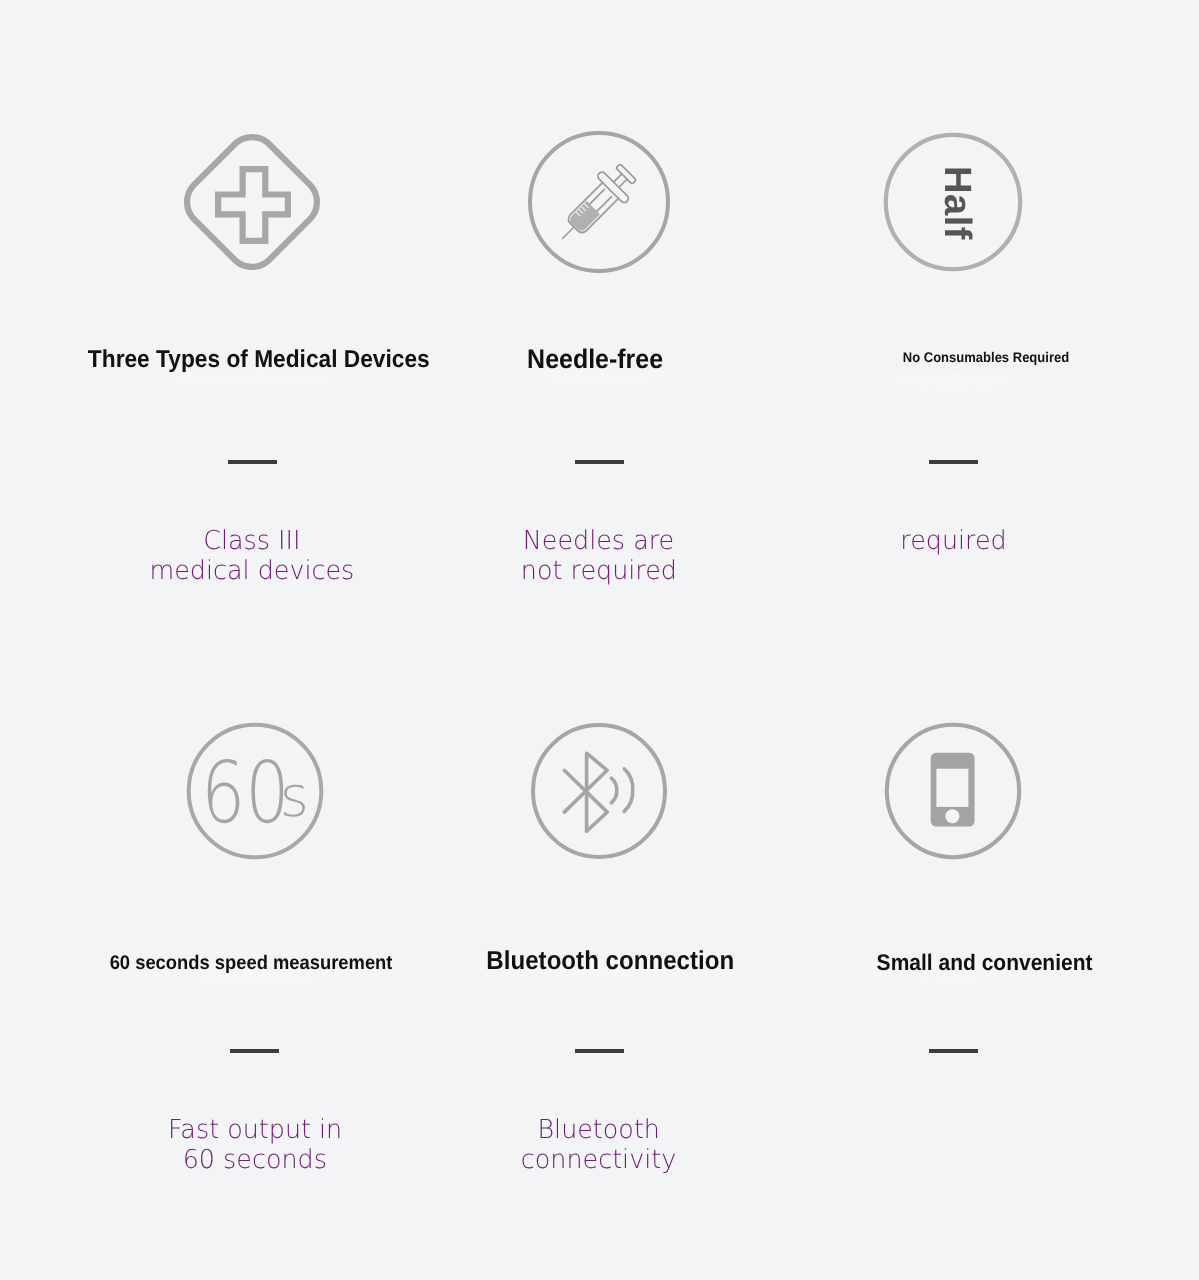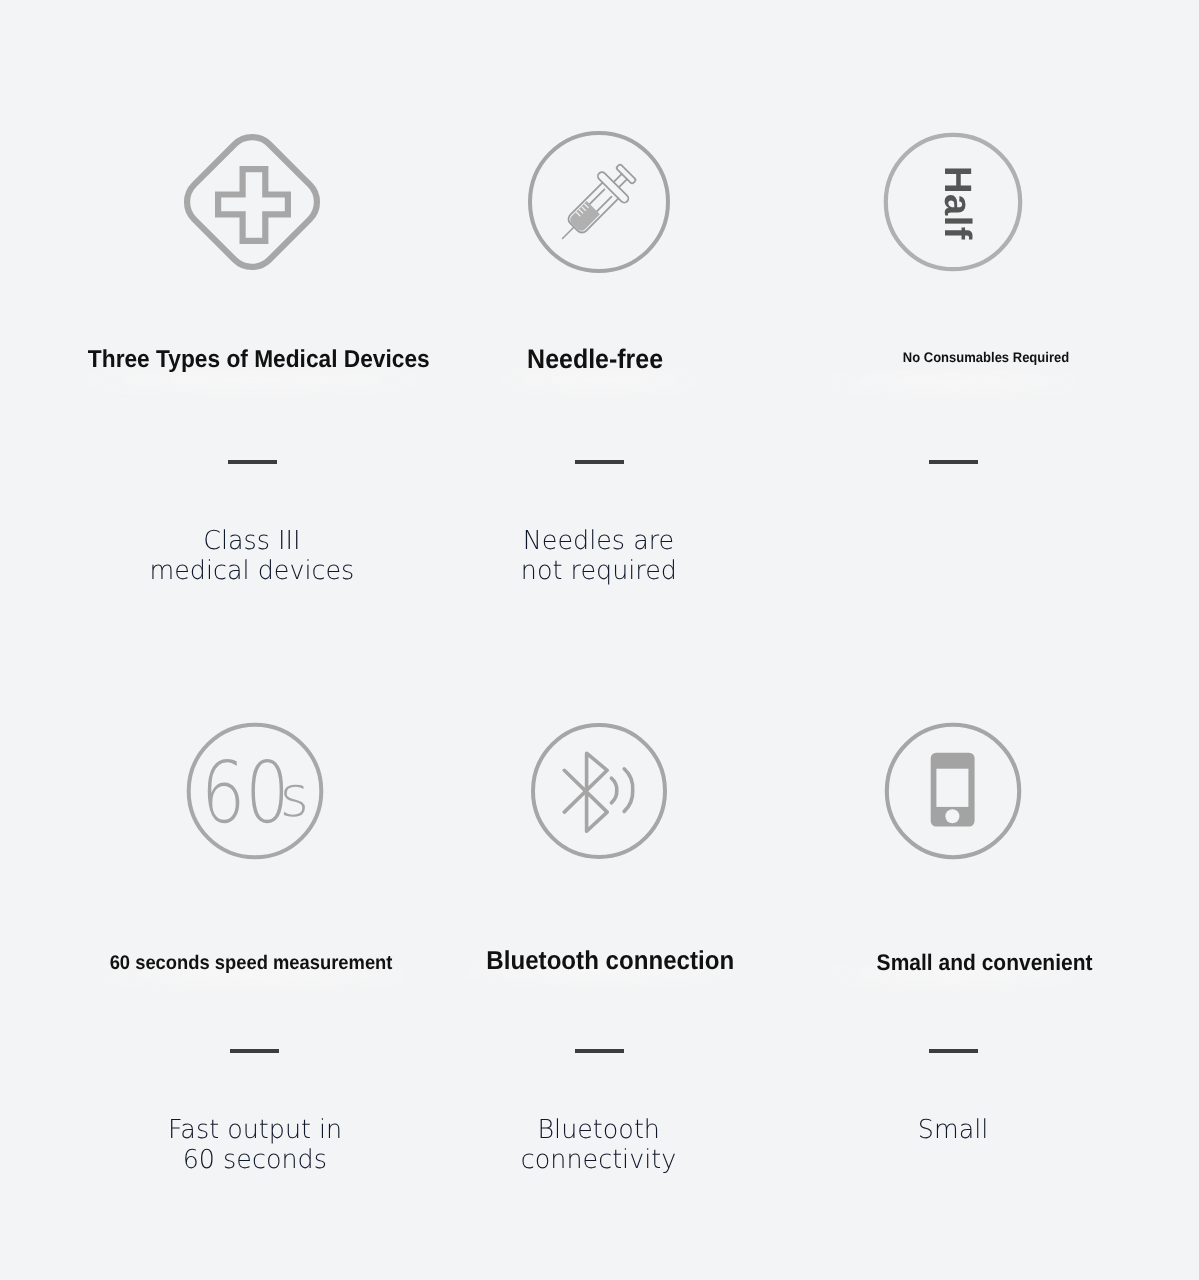--- a/index.html
+++ b/index.html
@@ -28,21 +28,21 @@
   .dash{position:absolute;left:50%;margin-left:-24.5px;width:49px;height:4px;background:#3d3d3d;top:338.3px;}
   .patch{
     position:absolute;left:50%;top:var(--py);width:var(--pw);height:var(--ph);
     margin-left:calc(var(--pw) / -2);
     background:radial-gradient(ellipse at 50% 40%, rgba(255,252,252,0.38) 0%, rgba(255,252,252,0.18) 52%, rgba(255,252,252,0) 100%);
   }
   .desc{
     position:absolute;left:0;width:100%;top:404px;
     font-family:"DejaVu Sans", sans-serif;
     font-weight:200;font-size:26px;line-height:30.4px;
-    color:#0f172a;text-align:center;white-space:nowrap;
+    color:#701a75;text-align:center;white-space:nowrap;
   }
   .desc div span{display:inline-block;transform:scaleX(0.977);transform-origin:center;}
   .half-text{
     position:absolute;left:0;top:0;width:160px;height:160px;
     display:flex;align-items:center;justify-content:center;
     font-family:"Liberation Sans", sans-serif;
     font-weight:bold;font-size:38px;color:#555555;
     transform:rotate(90deg) translate(1px,-4px);letter-spacing:0.5px;
   }
   .sixty-text{
@@ -115,20 +115,21 @@
     <div class="icon-box">
       <svg viewBox="0 0 160 160">
         <circle cx="80" cy="80" r="67.2" fill="none" stroke="#b0b0b0" stroke-width="4.2"></circle>
       </svg>
       <span class="half-text">Half</span>
     </div>
     <div class="patch" style="--pw:245px;--py:248px;--ph:30px"></div>
     <div class="title" style="font-size:14px;--ty:227.7px;--tx:32.5px"><span>No Consumables Required</span></div>
     <div class="dash"></div>
     <div class="desc">
+      <div><span>required</span></div>
     </div>
   </div>
 
   <div class="cell" style="left:84.7px;top:711px;">
     <div class="icon-box">
       <svg viewBox="0 0 160 160">
         <circle cx="80" cy="80" r="66.3" fill="none" stroke="#a8a8a8" stroke-width="4"></circle>
       </svg>
       <span class="sixty-text">
           <b>60</b>
@@ -170,17 +171,16 @@
         <circle cx="80" cy="80" r="66.2" fill="none" stroke="#a6a6a6" stroke-width="4.1"></circle>
         <rect x="57.7" y="41.7" width="43.9" height="73.8" rx="5.5" ry="5.5" fill="#a3a3a3"></rect>
         <rect x="63.4" y="57.7" width="32" height="38.2" fill="#f3f4f5"></rect>
         <circle cx="79.4" cy="105.3" r="7" fill="#f3f4f5"></circle>
       </svg>
     </div>
     <div class="patch" style="--pw:240px;--py:251px;--ph:30px"></div>
     <div class="title" style="font-size:22.59px;--ty:241px;--tx:31.5px"><span>Small and convenient</span></div>
     <div class="dash"></div>
     <div class="desc">
-      <div><span>Small</span></div>
     </div>
   </div>
 
 </div>
 
 </body></html>

